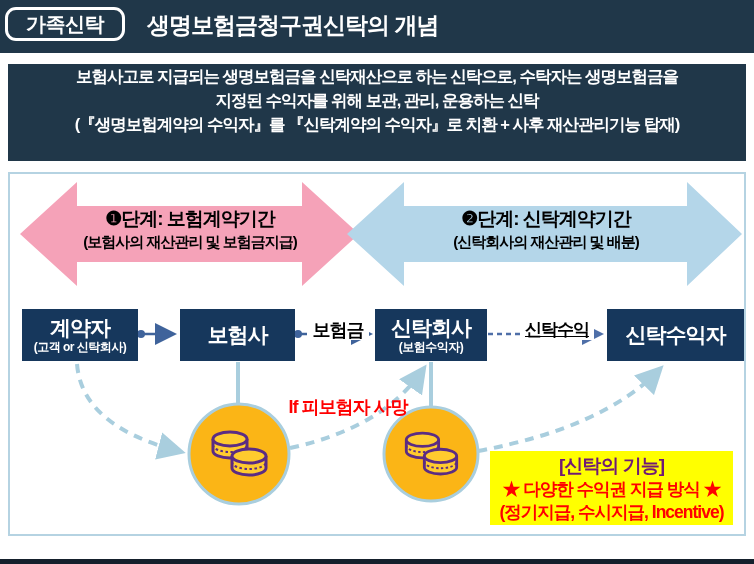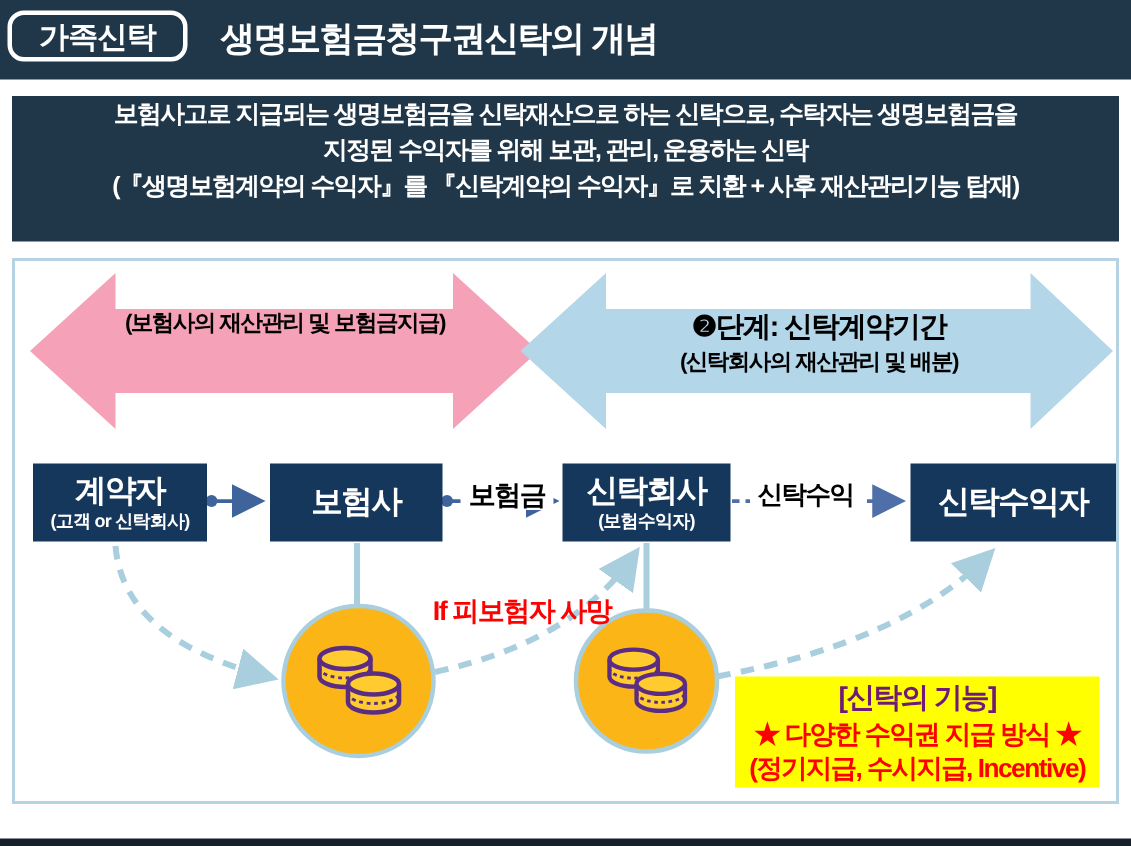--- a/index.html
+++ b/index.html
@@ -29,21 +29,21 @@
         flex-direction:column;align-items:center;justify-content:center;line-height:1.05;}
   .ebox .et{font-size:21px;letter-spacing:-1px;}
   .ebox .es{font-size:12px;margin-top:2px;letter-spacing:-0.5px;}
   .contractor{left:12px;width:116px;}
   .insurer{left:170px;width:115px;}
   .trustco{left:365px;width:112px;}
   .beneficiary{left:597px;width:137px;}
   .flowlbl{position:absolute;top:146px;height:20px;line-height:20px;background:#ffffff;
            text-align:center;letter-spacing:-1px;}
   .premium{left:297px;width:62px;font-size:18px;}
-  .benefit{left:490px;width:74px;font-size:17px;}
+  .benefit{left:510px;width:74px;font-size:17px;text-decoration:underline;}
   .death{position:absolute;left:243px;top:221px;width:190px;text-align:center;color:#ff0000;
          font-size:18px;letter-spacing:-1px;white-space:nowrap;}
   .tfunc{position:absolute;left:480px;top:277px;width:243px;height:74px;background:#ffff00;
          text-align:center;box-sizing:border-box;padding-top:2px;}
   .tfunc .t1{font-size:19px;line-height:25px;color:#701a75;letter-spacing:-1px;}
   .tfunc .t2,.tfunc .t3{font-size:17.5px;line-height:23px;color:#ff0000;letter-spacing:-1px;white-space:nowrap;}
   .footer{position:absolute;left:0;top:559px;width:754px;height:5px;background:#15202c;}
 </style>
 </head>
 <body>
@@ -103,20 +103,21 @@
         <use href="#coin-stack" transform="translate(-9,-9)"></use>
         <use href="#coin-stack" transform="translate(10,8)"></use>
       </g>
       <g transform="translate(421,280) scale(0.95)">
         <use href="#coin-stack" transform="translate(-9,-9)"></use>
         <use href="#coin-stack" transform="translate(10,8)"></use>
       </g>
     </svg>
 
     <div class="phase p1">
+      <div class="pt">❶단계: 보험계약기간</div>
       <div class="ps">(보험사의 재산관리 및 보험금지급)</div>
     </div>
     <div class="phase p2">
       <div class="pt">❷단계: 신탁계약기간</div>
       <div class="ps">(신탁회사의 재산관리 및 배분)</div>
     </div>
 
     <div class="ebox contractor">
       <div class="et">계약자</div>
       <div class="es">(고객 or 신탁회사)</div>

